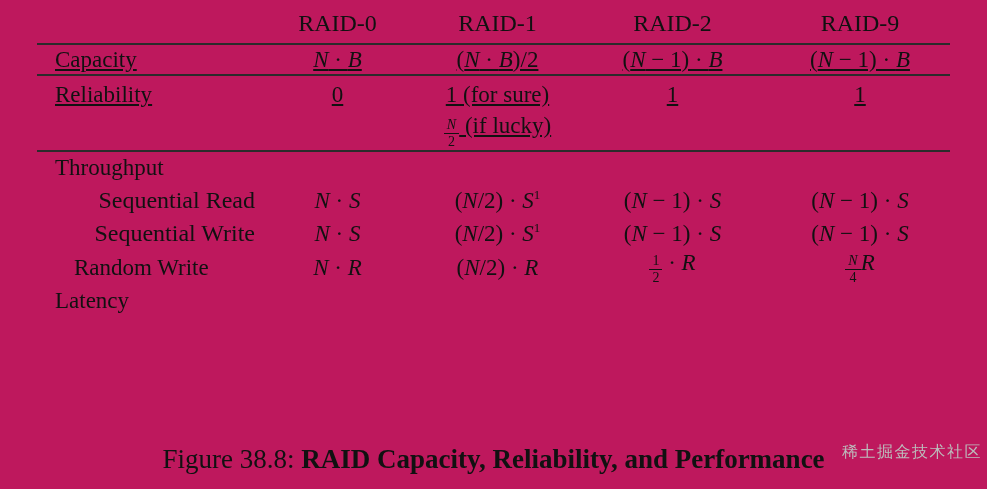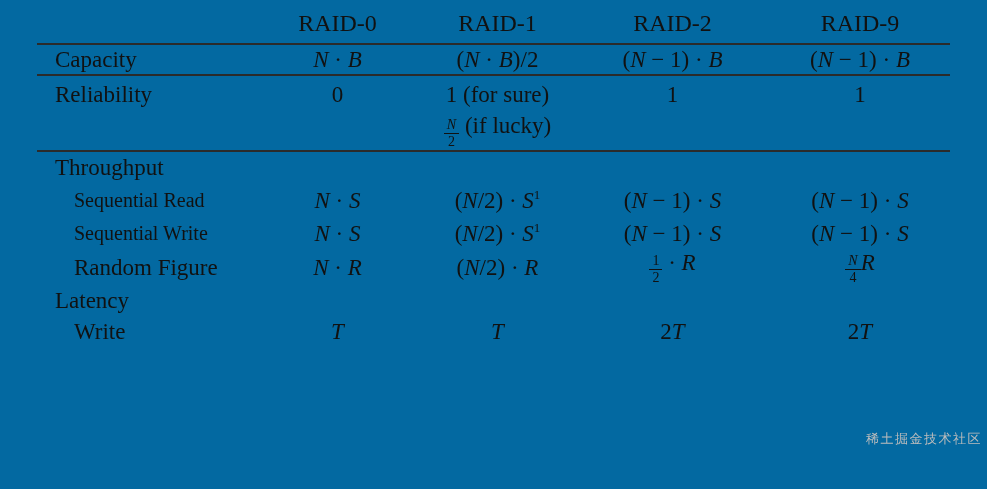--- a/index.html
+++ b/index.html
@@ -1,20 +1,20 @@
 <!DOCTYPE html>
 <html><head>
 <meta charset="utf-8">
 <style>
   html, body { margin: 0; padding: 0; background: #ffffff; }
   .page {
     position: relative;
     width: 987px;
     height: 489px;
-    background: #0369a1;
+    background: #be185d;
     color: #111111;
     font-family: "Liberation Serif", "DejaVu Serif", serif;
     overflow: hidden;
   }
   table.raid-table {
     position: absolute;
     left: 37px;
     top: 4px;
     width: 913px;
     border-collapse: collapse;
@@ -36,22 +36,22 @@
     padding: 0;
     text-align: center;
     vertical-align: middle;
     white-space: nowrap;
   }
   table.raid-table td.label {
     text-align: left;
     padding-left: 18px;
   }
   tr.type-sub td.label, tr.type-sub-small td.label { padding-left: 37px; }
-  tr.type-sub-small td.label { font-size: 20px; }
-  tr.rule td { border-bottom: 2px solid #2b2b2b; }
+  tr.type-sub-small td.label { font-size: 24px; text-align: right; }
+  tr.rule td { border-bottom: 2px solid #2b2b2b; text-decoration: underline; }
 
   tr.row-capacity        { height: 31px; }
   tr.row-reliability     { height: 63px; }
   tr.row-throughput      { height: 33px; }
   tr.row-sequential-read { height: 34px; }
   tr.row-sequential-write{ height: 32px; }
   tr.row-random-read     { height: 32px; }
   tr.row-random-write    { height: 34px; }
   tr.row-latency         { height: 30px; margin-top: 28px; }
   tr.row-read            { height: 31px; }
@@ -89,23 +89,23 @@
     top: 444px;
     width: 100%;
     text-align: center;
     font-size: 27px;
     white-space: nowrap;
   }
   .caption .caption-title { font-weight: bold; }
 
   .watermark {
     position: absolute;
-    top: 430px;
+    top: 442px;
     right: 5px;
-    font-size: 13px;
+    font-size: 16px;
     letter-spacing: 1.5px;
     color: #bcbcbc;
     font-family: "DejaVu Sans", sans-serif;
   }
 </style>
 </head>
 <body>
 
 <div class="page">
 
@@ -156,39 +156,33 @@
           <td class="math">(<i>N</i> − 1) · <i>S</i></td>
         </tr>
         <tr class="row-sequential-write type-sub-small">
           <td class="label">Sequential Write</td>
           <td class="math"><i>N</i> · <i>S</i></td>
           <td class="math">(<i>N</i>/2) · <i>S</i><sup>1</sup></td>
           <td class="math">(<i>N</i> − 1) · <i>S</i></td>
           <td class="math">(<i>N</i> − 1) · <i>S</i></td>
         </tr>
         <tr class="row-random-write type-sub">
-          <td class="label">Random Figure</td>
+          <td class="label">Random Write</td>
           <td class="math"><i>N</i> · <i>R</i></td>
           <td class="math">(<i>N</i>/2) · <i>R</i></td>
           <td class="math"><span class="frac"><span class="num">1</span><span class="den">2</span></span> · <i>R</i></td>
           <td class="math"><span class="frac"><span class="num"><i>N</i></span><span class="den">4</span></span><i>R</i></td>
         </tr>
         <tr class="row-latency type-section">
           <td class="label">Latency</td>
           <td class="math"></td>
           <td class="math"></td>
           <td class="math"></td>
           <td class="math"></td>
         </tr>
-        <tr class="row-write type-sub">
-          <td class="label">Write</td>
-          <td class="math"><i>T</i></td>
-          <td class="math"><i>T</i></td>
-          <td class="math">2<i>T</i></td>
-          <td class="math">2<i>T</i></td>
-        </tr>
       </tbody>
   </table>
 
+  <div class="caption"><span class="caption-prefix">Figure 38.8: </span><span class="caption-title">RAID Capacity, Reliability, and Performance</span></div>
 
   <div class="watermark">稀土掘金技术社区</div>
 
 </div>
 
 </body></html>

